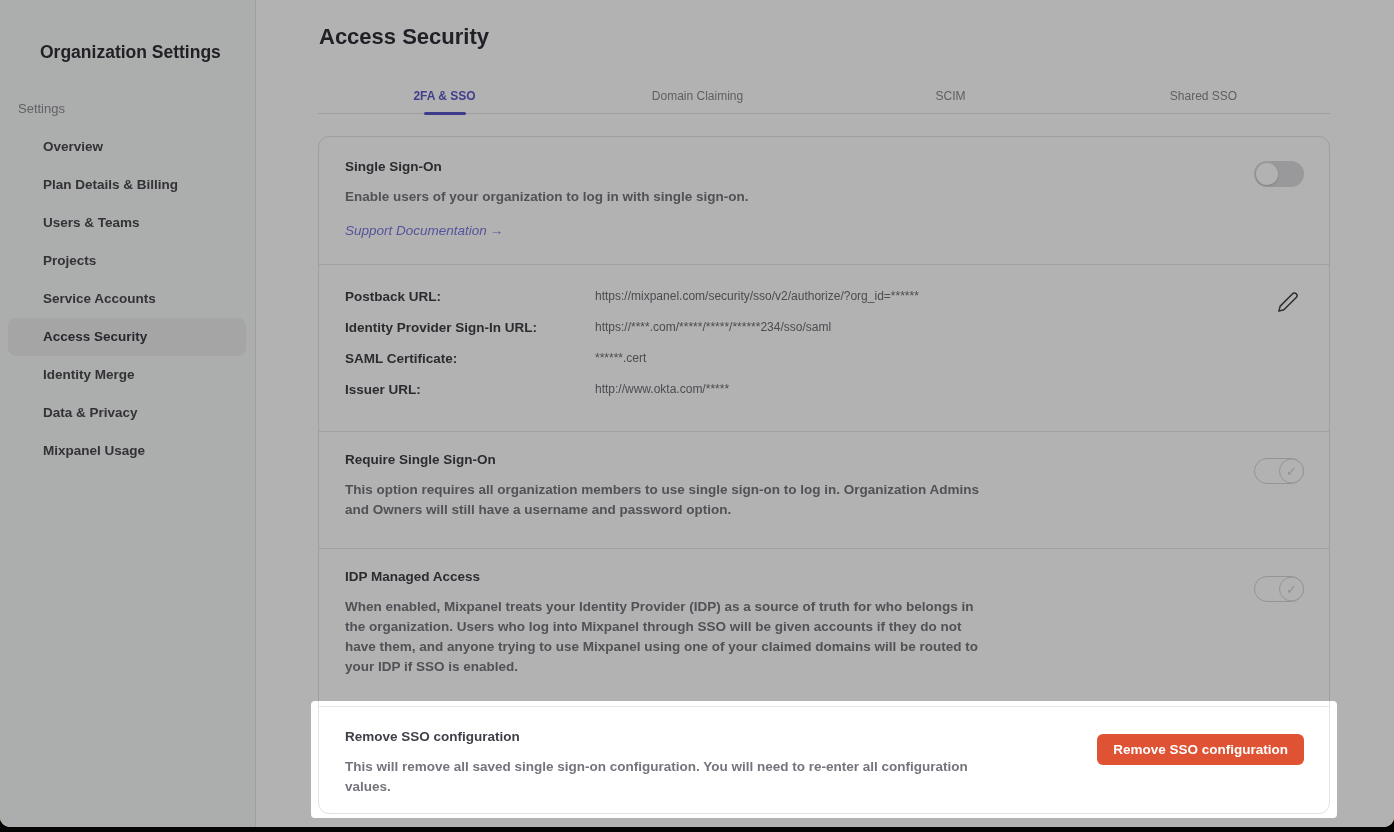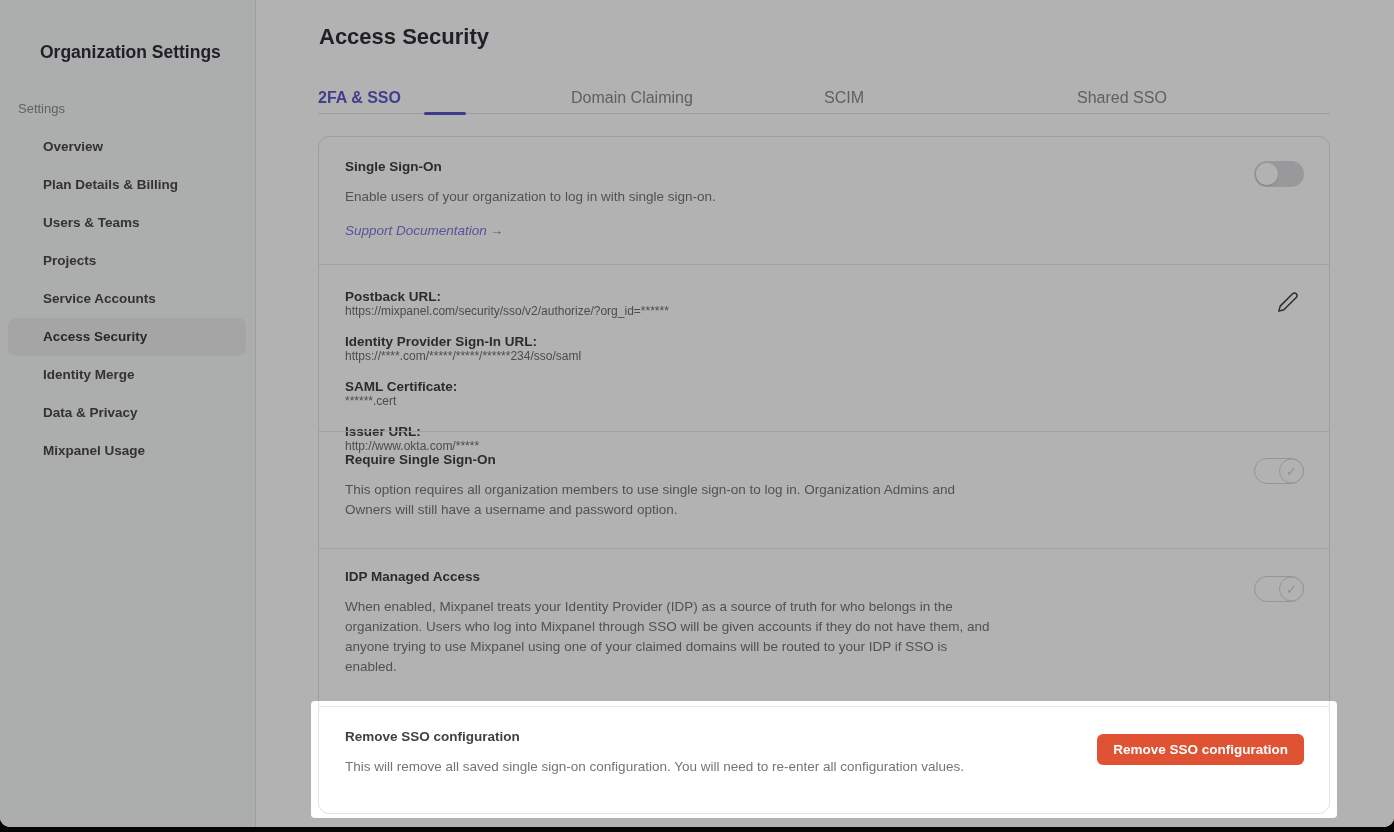--- a/index.html
+++ b/index.html
@@ -44,46 +44,46 @@
   .main { position: absolute; left: 256px; top: 0; right: 0; bottom: 0; background: #ffffff; }
   .page-title {
     position: absolute; left: 63px; top: 24px;
     font-size: 22px; font-weight: 700; color: #312F38;
   }
   .tabs {
     position: absolute; left: 62px; top: 80px; width: 1012px; height: 34px;
     display: flex; border-bottom: 1px solid #E2E2E5;
   }
   .tab {
-    flex: 1; text-align: left; padding-top: 9px;
-    font-size: 16px; color: #8A8990; position: relative; cursor: pointer;
+    flex: 1; text-align: center; padding-top: 9px;
+    font-size: 12px; color: #8A8990; position: relative; cursor: pointer;
   }
   .tab.active { color: #5F5ACA; font-weight: 600; }
   .tab.active::after {
     content: ""; position: absolute; left: 50%; transform: translateX(-50%);
     bottom: -2px; width: 42px; height: 3px; border-radius: 2px;
     background: #5A55C9;
   }
   
   .card {
     position: absolute; left: 62px; top: 136px; width: 1012px; height: 678px;
     border: 1px solid #E3E3E6; border-radius: 11px; background: #ffffff;
   }
   .section { position: relative; padding: 0 26px; }
   .section + .section { border-top: 1px solid #E7E7EA; }
   .sec-1 { height: 127px; padding-top: 22px; }
   .sec-2 { height: 167px; padding-top: 24px; }
   .sec-3 { height: 117px; padding-top: 20px; }
   .sec-4 { height: 158px; padding-top: 20px; }
   .sec-5 { height: 107px; padding-top: 22px; }
   .sec-heading { font-size: 13.5px; font-weight: 700; color: #403E46; margin-bottom: 13px; }
-  .sec-desc { font-size: 13.5px; color: #75747C; line-height: 20px; max-width: 650px; margin-bottom: 12px; }
+  .sec-desc { font-size: 13.5px; color: #75747C; line-height: 20px; max-width: 650px; margin-bottom: 12px; font-weight: bold; }
   .doc-link { font-size: 13.5px; color: #7C77E0; cursor: pointer; display: inline-block; margin-top: 4px; font-style: italic; }
   .doc-link .arrow { margin-left: 3px; }
-  .detail-row { display: flex; margin-bottom: 16px; flex-direction: column; }
+  .detail-row { display: flex; margin-bottom: 16px; }
   .detail-label { width: 250px; flex: none; font-size: 13.5px; font-weight: 700; color: #403E46; }
   .detail-value { font-size: 12px; color: #6E6D75; }
   
   .toggle { position: absolute; right: 25px; width: 50px; height: 26px; border-radius: 13px; cursor: pointer; }
   .toggle-off { background: #DBDBDE; }
   .toggle-off .knob {
     position: absolute; left: 2px; top: 2px; width: 22px; height: 22px;
     border-radius: 50%; background: #FFFFFF; box-shadow: 0 1px 2px rgba(0,0,0,0.15);
   }
   .toggle-locked { border: 1.5px solid #D6D6DA; background: transparent; }

